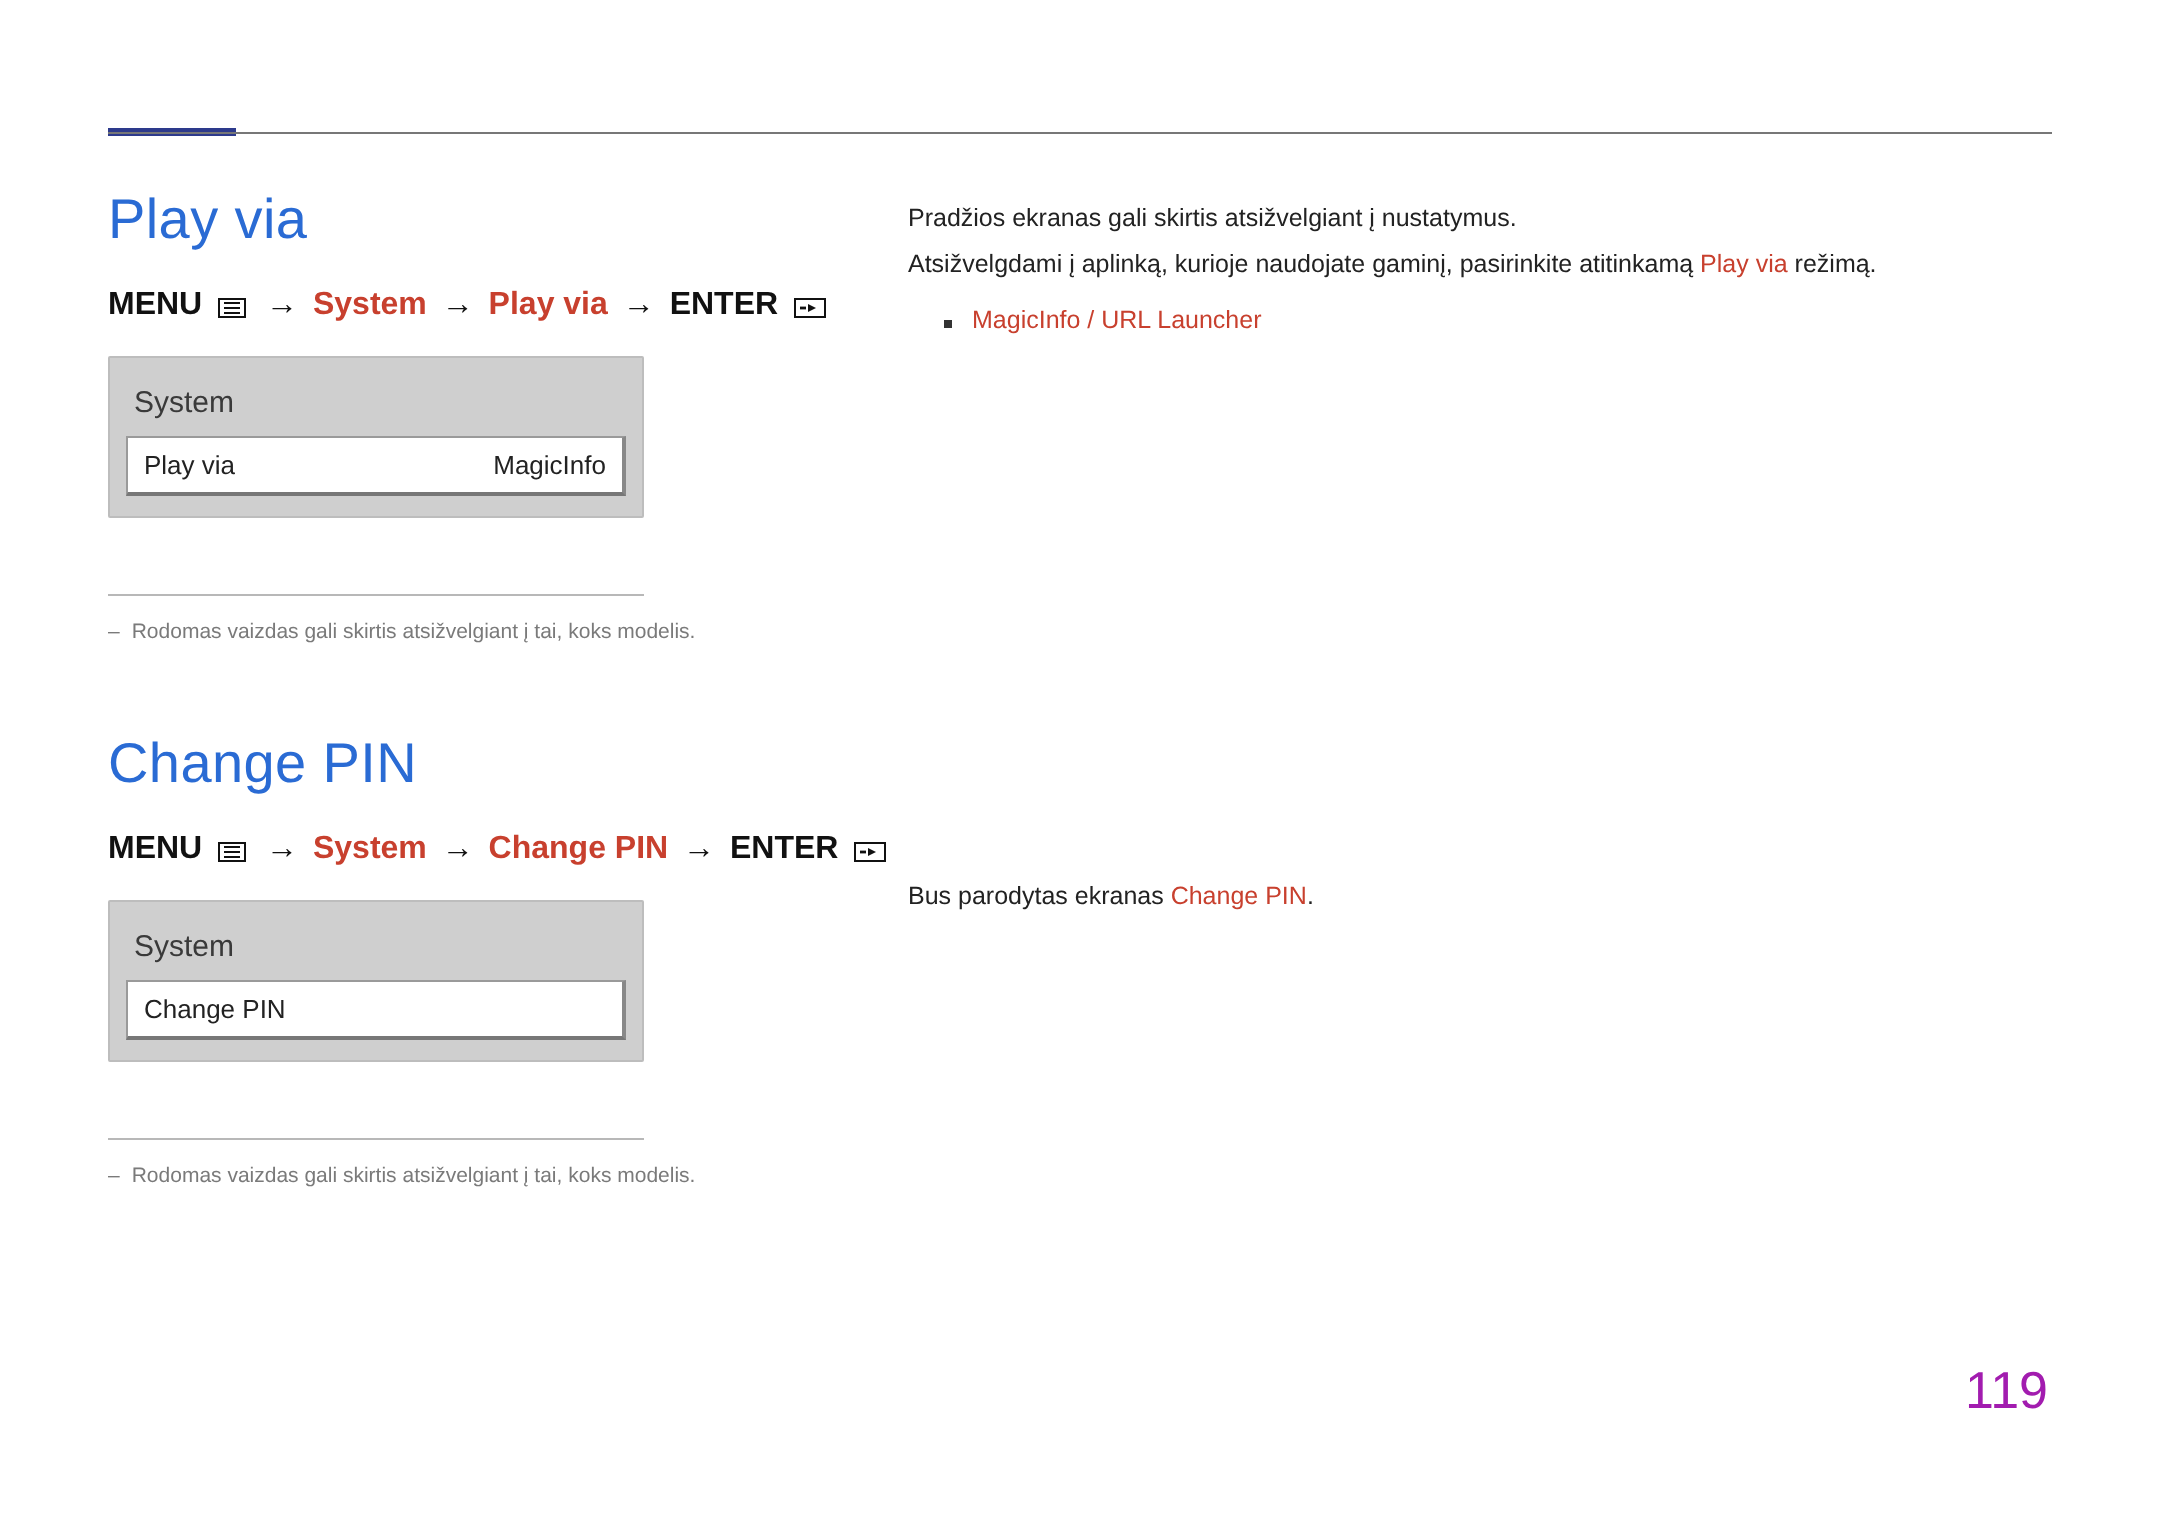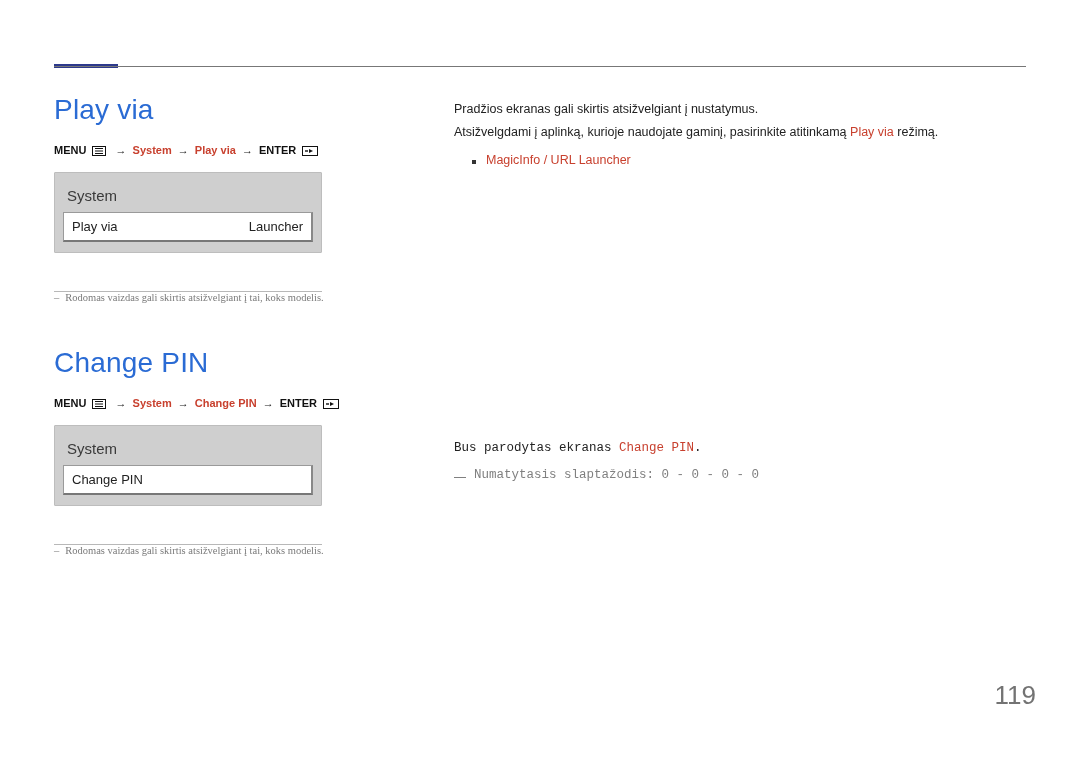--- a/index.html
+++ b/index.html
@@ -6,39 +6,39 @@
   html, body { width: 1080px; height: 763px; background: #fff; font-family: Arial, Helvetica, sans-serif; color: #111; }
   .page { position: relative; width: 1080px; height: 729px; padding: 58px 54px 0 54px; }
   .top-rule-wrap { position: relative; height: 10px; margin-bottom: 26px; }
   .top-rule { position: absolute; top: 8px; left: 0; right: 0; border-top: 1px solid #777; }
   .top-accent { position: absolute; top: 6px; left: 0; width: 64px; height: 4px; background: #2d3a8c; }
   .columns { display: flex; gap: 48px; }
   .left { width: 352px; flex: 0 0 352px; }
   .right { flex: 1; padding-top: 6px; }
   h1 { font-size: 28px; font-weight: 400; color: #2a6bd4; margin-bottom: 18px; letter-spacing: 0.2px; }
   .section2 { margin-top: 44px; }
-  .menupath { font-size: 11px; font-weight: 700; color: #111; white-space: nowrap; }
+  .menupath { font-size: 16px; font-weight: 700; color: #111; white-space: nowrap; }
   .menupath .hl { color: #c8402e; }
   .menupath .ic { display: inline-block; vertical-align: -2px; margin: 0 3px; }
   .arrow { display: inline-block; margin: 0 3px; }
   .panel { margin-top: 14px; width: 268px; background: #cfcfcf; border: 1px solid #bdbdbd; padding: 10px 8px 10px 8px; border-radius: 1px; }
   .panel-title { font-size: 15px; color: #3a3a3a; padding: 4px 4px 8px 4px; }
   .panel-row { display: flex; justify-content: space-between; align-items: center; background: #fff; border: 1px solid #9a9a9a; border-bottom: 2px solid #777; border-right: 2px solid #888; padding: 6px 8px; font-size: 13px; color: #222; }
   .hr-thin { border: none; border-top: 1px solid #b8b8b8; margin-top: 38px; width: 268px; }
-  .note { font-size: 10.5px; color: #7a7a7a; margin-top: 0; max-width: 340px; font-family: Liberation Serif, serif; }
+  .note { font-size: 10.5px; color: #7a7a7a; margin-top: 12px; max-width: 340px; }
   .note .dash { margin-right: 6px; }
   .para { font-size: 12.5px; color: #222; line-height: 1.55; margin-bottom: 4px; }
   .para .hl { color: #c8402e; }
   .bullet-row { display: flex; align-items: flex-start; gap: 10px; margin-top: 10px; padding-left: 18px; }
   .bullet-dot { width: 4px; height: 4px; background: #333; margin-top: 7px; flex: 0 0 4px; }
   .bullet-text { font-size: 12.5px; color: #c8402e; }
-  .right-block2 { margin-top: 272px; font-family: Liberation Mono, monospace; }
+  .right-block2 { margin-top: 272px; }
   .indent-note { display: flex; gap: 8px; margin-top: 10px; font-size: 12.5px; color: #808080; }
   .indent-note .bar { width: 12px; border-top: 1.2px solid #808080; margin-top: 9px; flex: 0 0 12px; }
-  .page-num { position: absolute; right: 44px; bottom: 18px; font-size: 26px; color: #737373; font-weight: 400; margin-left: 12px; }
+  .page-num { position: absolute; right: 56px; bottom: 18px; font-size: 26px; color: #a21caf; font-weight: 400; margin-left: 12px; }
   svg { display: inline-block; }
 </style>
 </head>
 <body>
 
 <div class="page">
 
   <div class="top-rule-wrap">
     <div class="top-accent"></div>
     <div class="top-rule"></div>
@@ -72,21 +72,21 @@
               <path d="M7 3 L11 5 L7 7 Z" fill="#111"></path>
               <rect x="3" y="4.3" width="3" height="1.4" fill="#111"></rect>
             </svg>
         </span>
       </div>
 
       <div class="panel">
         <div class="panel-title">System</div>
         <div class="panel-row">
           <span>Play via</span>
-          <span>Launcher</span>
+          <span>MagicInfo</span>
         </div>
       </div>
 
       <hr class="hr-thin">
       <div class="note">
         <span class="dash">–</span><span>Rodomas vaizdas gali skirtis atsižvelgiant į tai, koks modelis.</span>
       </div>
 
       <div class="section2">
         <h1>Change PIN</h1>
@@ -139,23 +139,19 @@
       </p>
       <div class="bullet-row">
         <div class="bullet-dot"></div>
         <div class="bullet-text">MagicInfo / URL Launcher</div>
       </div>
 
       <div class="right-block2">
         <p class="para">
           <span>Bus parodytas ekranas </span><span class="hl">Change PIN</span><span>.</span>
         </p>
-        <div class="indent-note">
-          <div class="bar"></div>
-          <div>Numatytasis slaptažodis: 0 - 0 - 0 - 0</div>
-        </div>
       </div>
     </div>
 
   </div>
 
   <div class="page-num">119</div>
 </div>
 
 </body></html>

